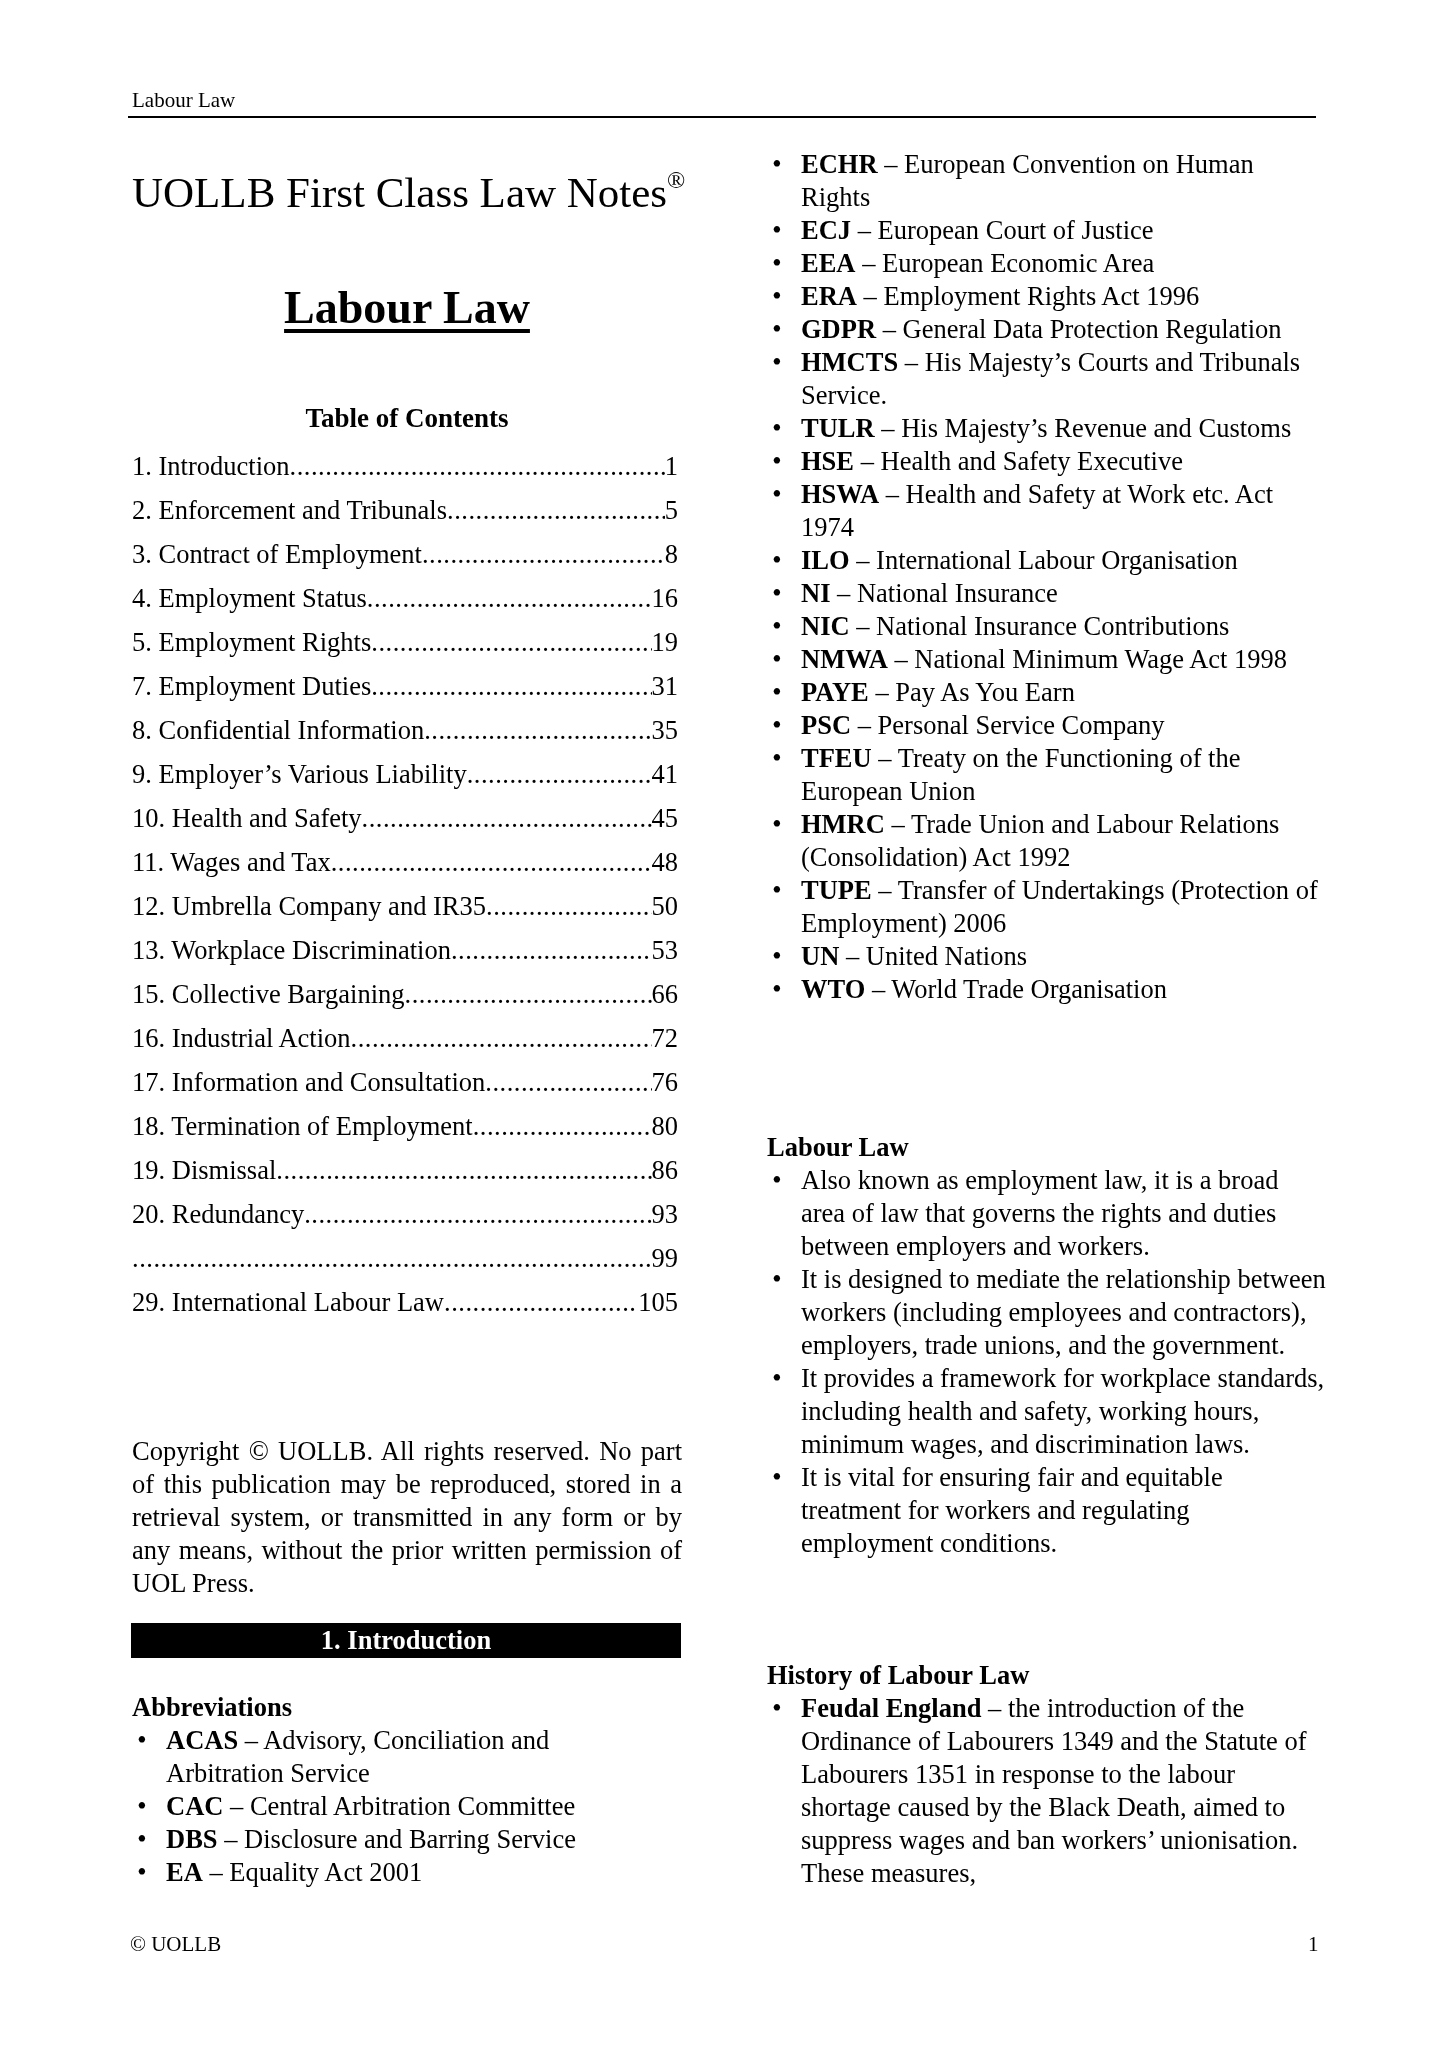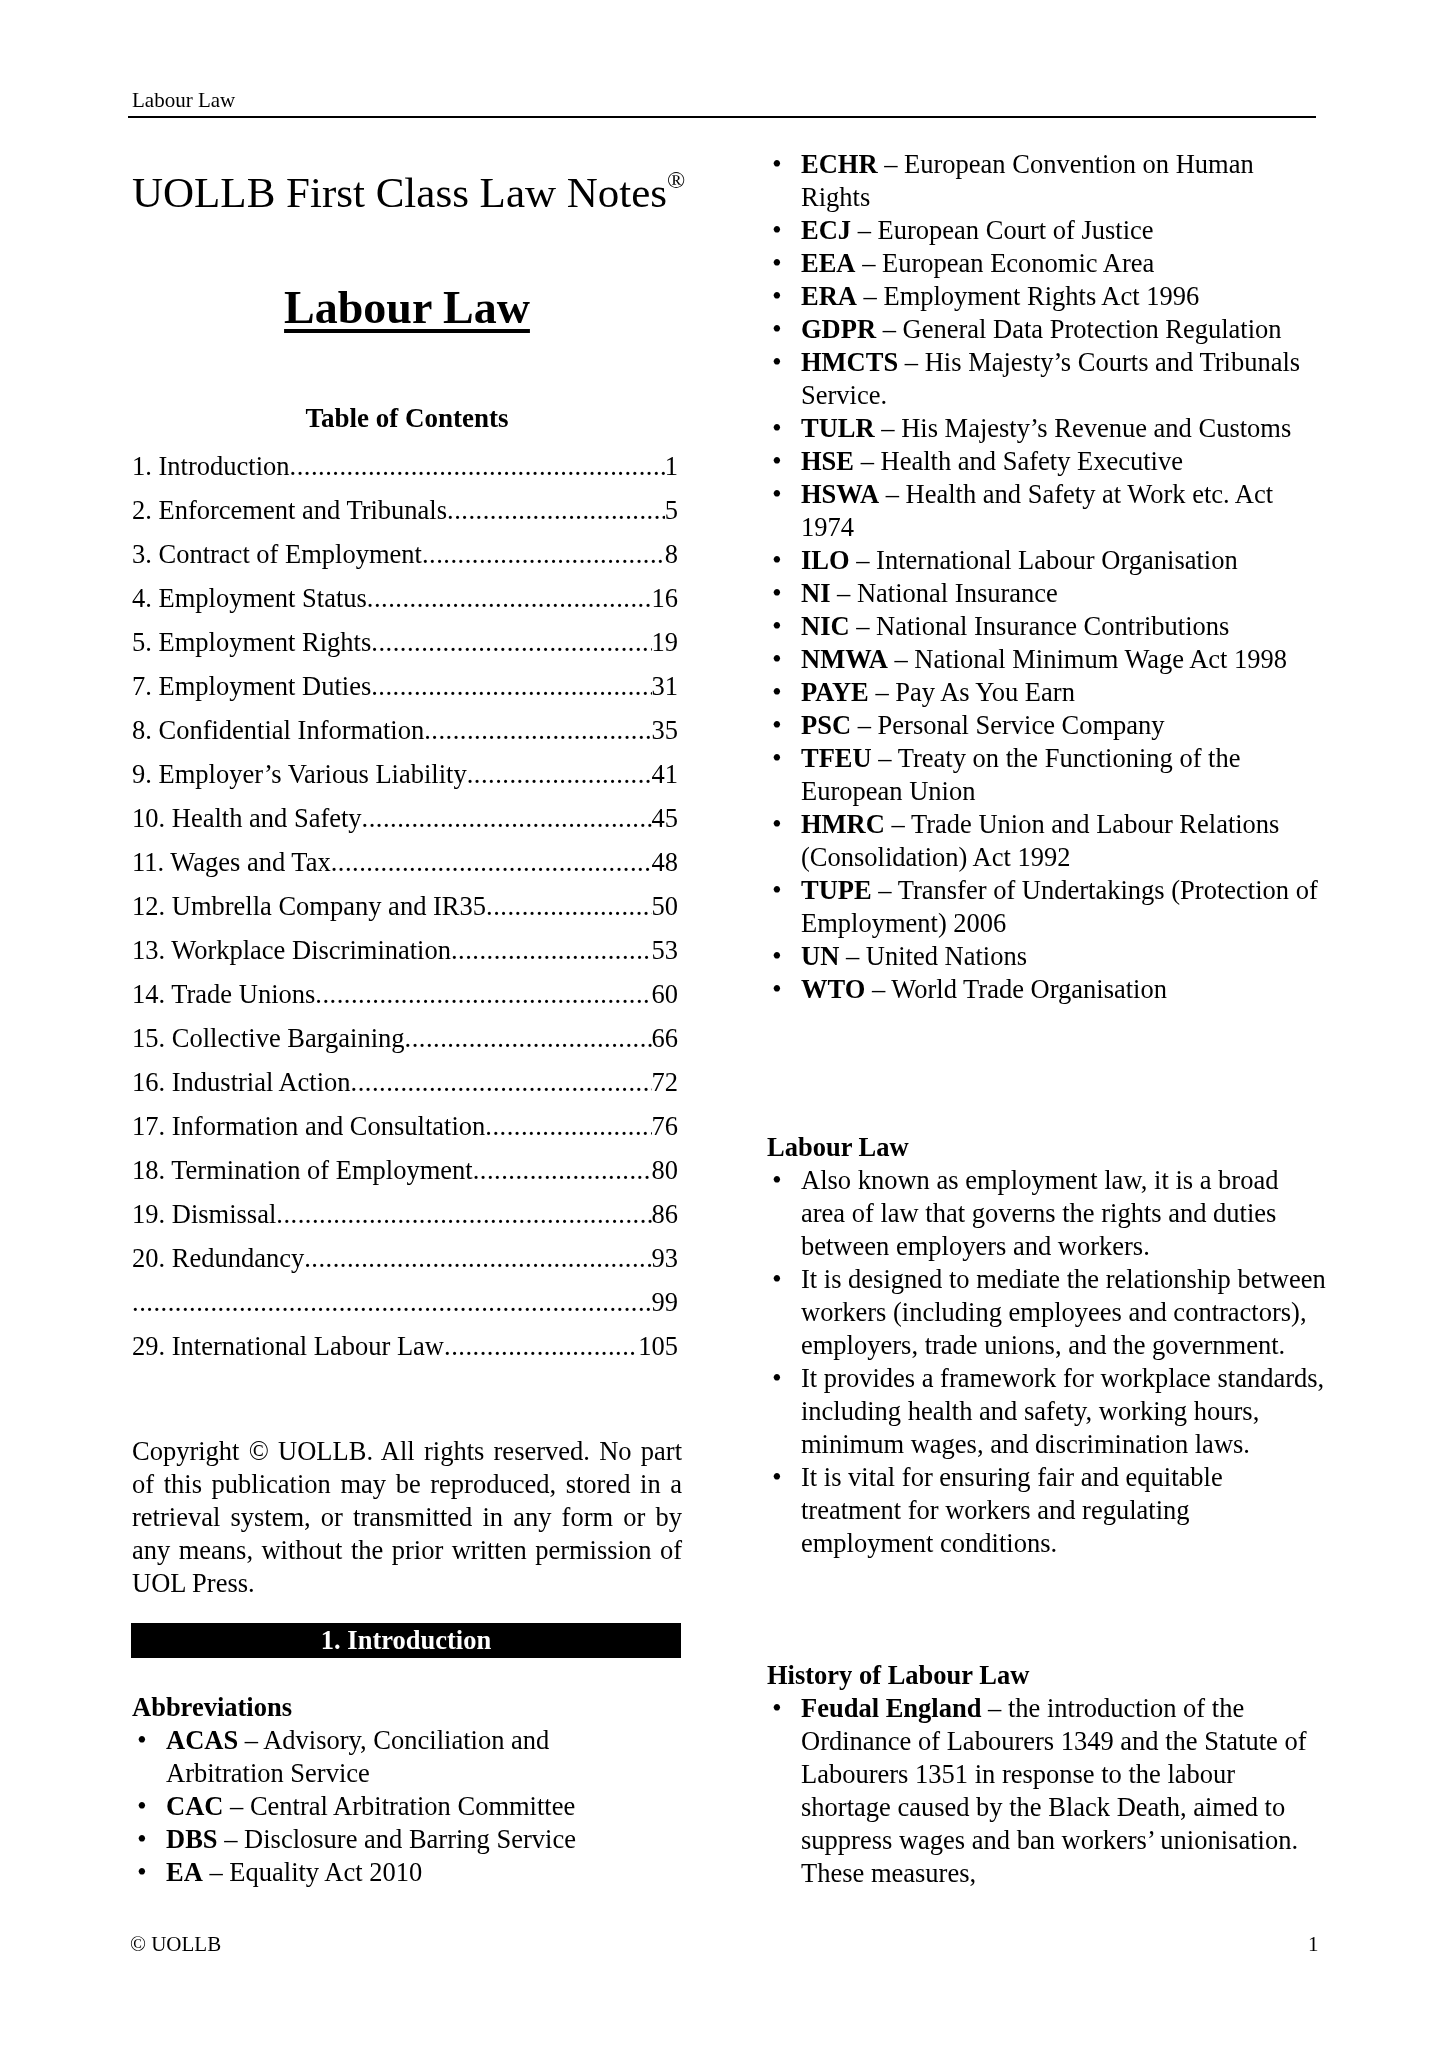--- a/index.html
+++ b/index.html
@@ -109,25 +109,20 @@
       <span class="t">12. Umbrella Company and IR35</span>
       <span class="dots"></span>
       <span class="p">50</span>
     </div>
     <div class="toc-row">
       <span class="t">13. Workplace Discrimination</span>
       <span class="dots"></span>
       <span class="p">53</span>
     </div>
     <div class="toc-row">
-      <span class="t">14. Trade Unions</span>
-      <span class="dots"></span>
-      <span class="p">60</span>
-    </div>
-    <div class="toc-row">
       <span class="t">15. Collective Bargaining</span>
       <span class="dots"></span>
       <span class="p">66</span>
     </div>
     <div class="toc-row">
       <span class="t">16. Industrial Action</span>
       <span class="dots"></span>
       <span class="p">72</span>
     </div>
     <div class="toc-row">
@@ -164,21 +159,21 @@
 <div class="abs col-left copyright">Copyright © UOLLB. All rights reserved. No part of this publication may be reproduced, stored in a retrieval system, or transmitted in any form or by any means, without the prior written permission of UOL Press.</div>
 
 <div class="abs section-bar">1. Introduction</div>
 
 <div class="abs abbr-left">
   <div class="subhead">Abbreviations</div>
   <ul class="bl" id="abbr-left-list">
       <li><span class="bullet">•</span><b>ACAS</b> <span>–</span> <span>Advisory, Conciliation and Arbitration Service</span></li>
       <li><span class="bullet">•</span><b>CAC</b> <span>–</span> <span>Central Arbitration Committee</span></li>
       <li><span class="bullet">•</span><b>DBS</b> <span>–</span> <span>Disclosure and Barring Service</span></li>
-      <li><span class="bullet">•</span><b>EA</b> <span>–</span> <span>Equality Act 2010</span></li>
+      <li><span class="bullet">•</span><b>EA</b> <span>–</span> <span>Equality Act 2001</span></li>
     </ul>
 </div>
 
 <div class="abs col-right abbr-right">
   <ul class="bl" id="abbr-right-list">
       <li><span class="bullet">•</span><b>ECHR</b> <span>–</span> <span>European Convention on Human Rights</span></li>
       <li><span class="bullet">•</span><b>ECJ</b> <span>–</span> <span>European Court of Justice</span></li>
       <li><span class="bullet">•</span><b>EEA</b> <span>–</span> <span>European Economic Area</span></li>
       <li><span class="bullet">•</span><b>ERA</b> <span>–</span> <span>Employment Rights Act 1996</span></li>
       <li><span class="bullet">•</span><b>GDPR</b> <span>–</span> <span>General Data Protection Regulation</span></li>

